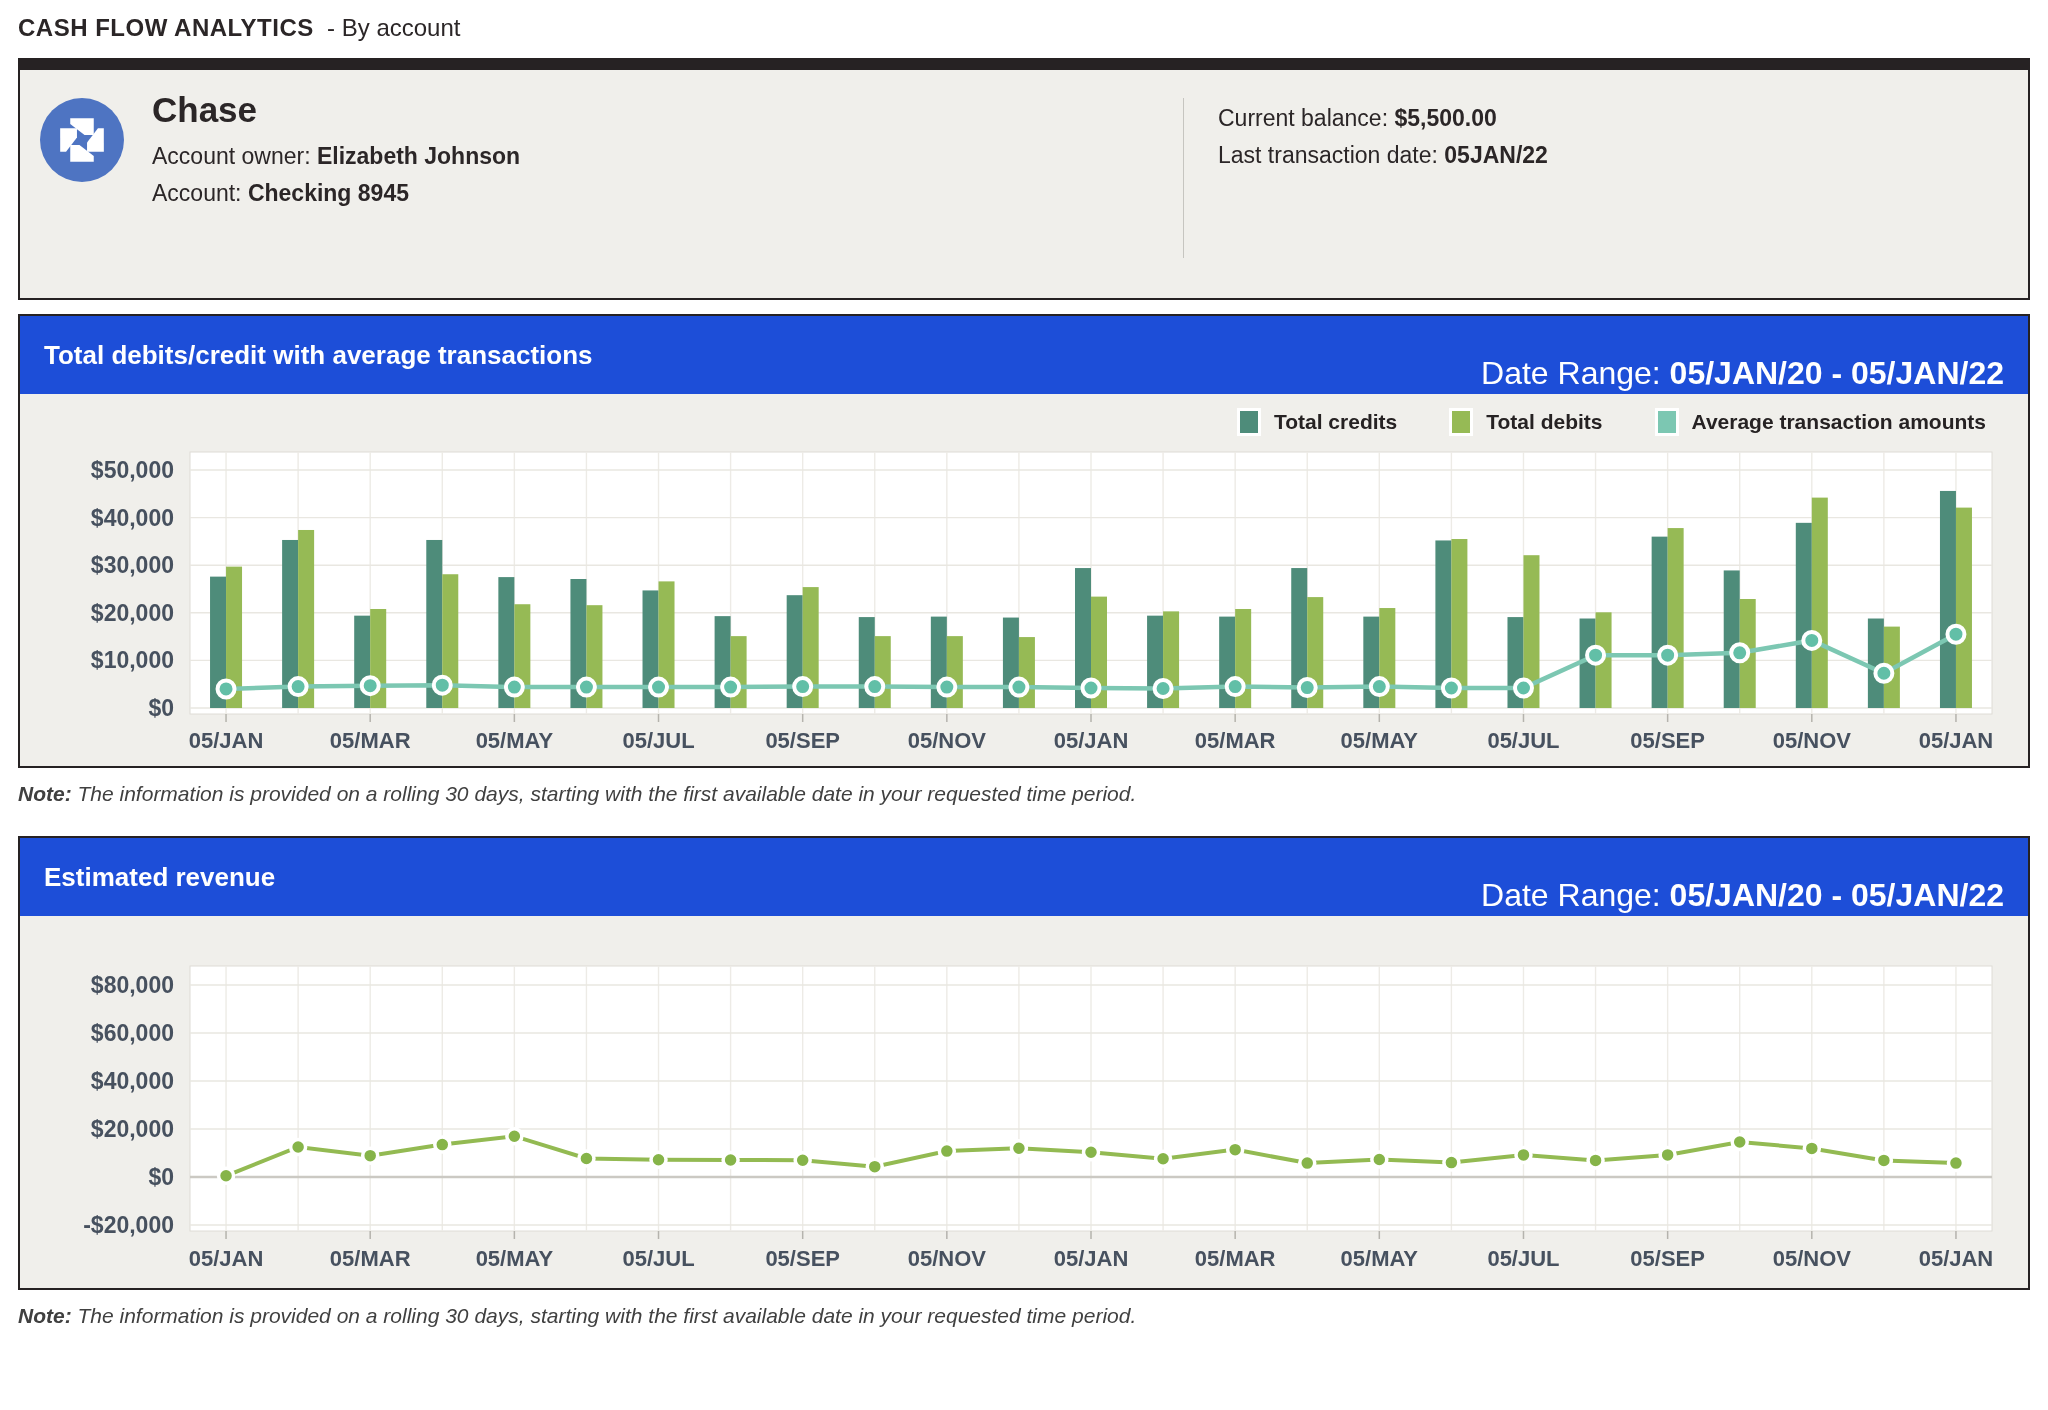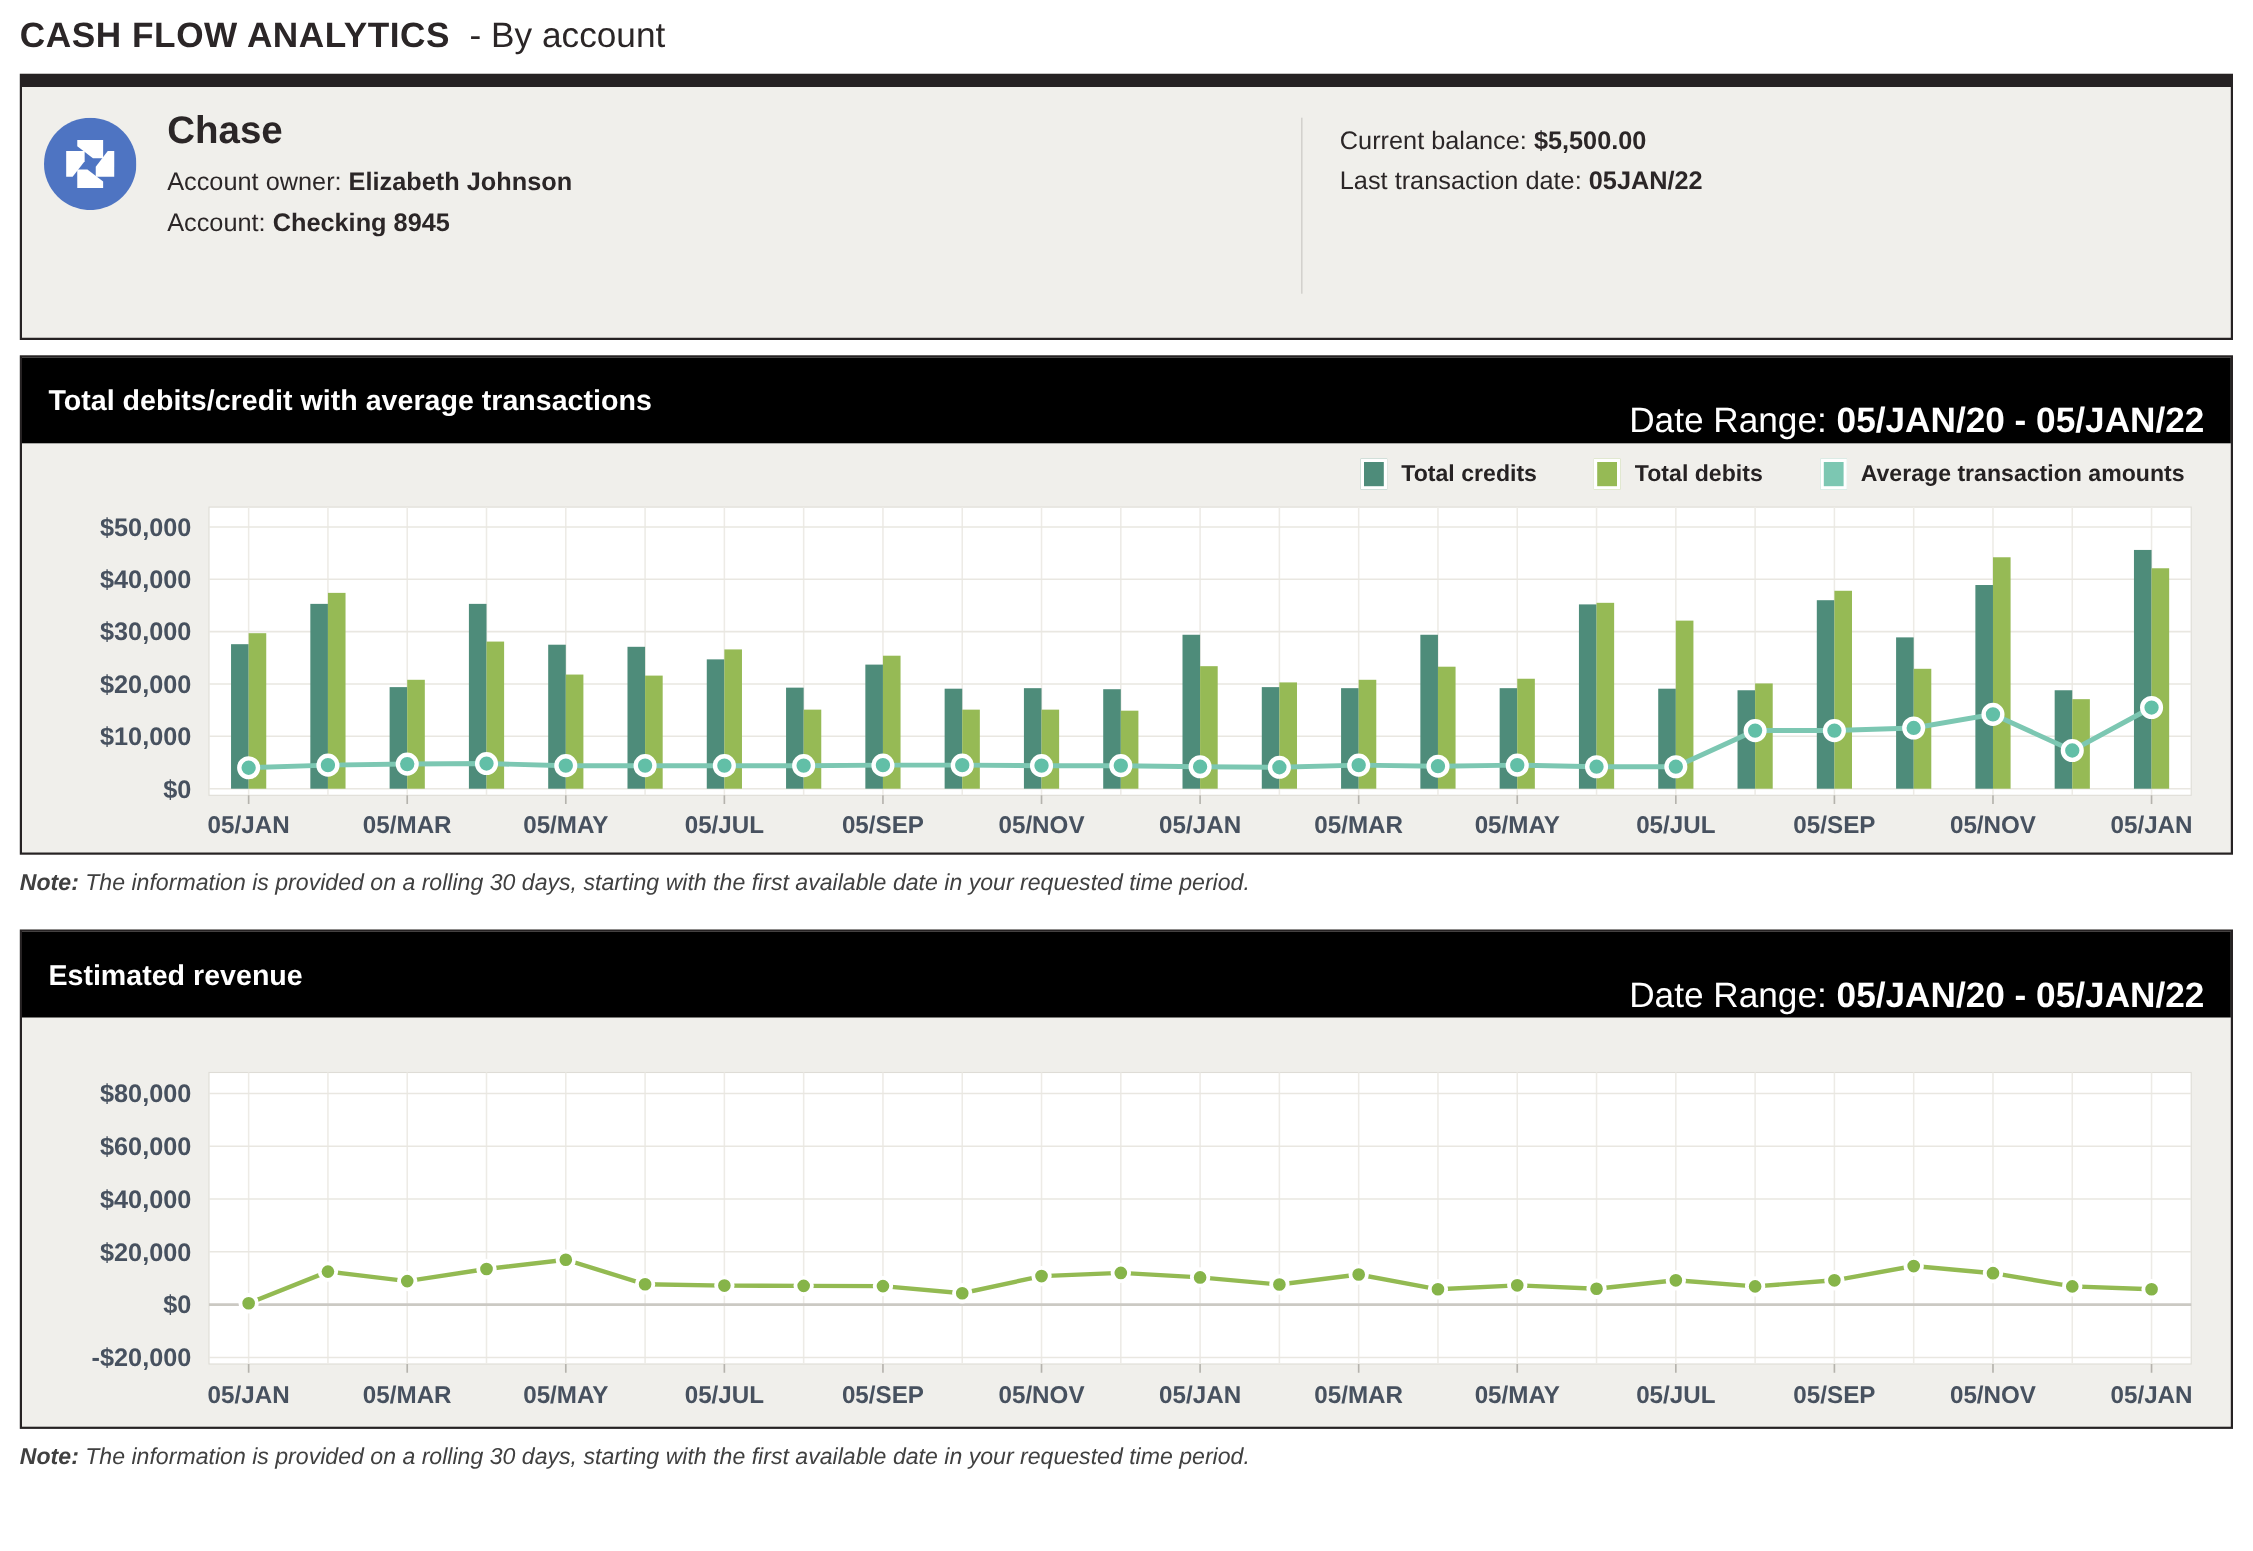--- a/index.html
+++ b/index.html
@@ -1,41 +1,41 @@
 <!DOCTYPE html>
 <html><head>
 <meta charset="utf-8">
 <style>
   * { margin:0; padding:0; box-sizing:border-box; }
   html,body { width:2048px; height:1410px; background:#ffffff;
     font-family:"Liberation Sans", sans-serif; color:#2b2627; }
   .page { width:2048px; height:1410px; overflow:hidden; }
 
   
-  .page-title { padding:14px 18px 16px 18px; font-size:32px; }
+  .page-title { padding:14px 18px 16px 18px; font-size:24px; }
   .page-title .main { font-weight:bold; letter-spacing:0.5px; }
   .page-title .sub  { font-weight:normal; }
 
   
   .account-card { margin:0 18px; background:#f0efeb;
     border:2px solid #262223; border-top:12px solid #262223;
     height:242px; display:flex; align-items:stretch; }
   .account-left { display:flex; padding:20px 0 0 20px; flex:0 0 1163px; }
   .logo-wrap { width:84px; height:84px; flex:0 0 84px; margin-top:8px; }
   .account-info { padding-left:28px; }
   .bank-name { font-size:35px; font-weight:bold; margin-bottom:8px; }
   .acct-line { font-size:23px; line-height:1.6; }
   .acct-line b { font-weight:bold; }
   .v-divider { width:1px; background:#c6c5c0; margin:28px 0 40px 0; }
   .account-right { padding:30px 0 0 34px; }
   .account-right .acct-line { line-height:1.6; }
 
   
   .chart-card { margin:0 18px; background:#f0efeb; border:2px solid #262223; }
-  .chart-header { background:#000000; color:#fff; height:78px;
+  .chart-header { background:#1d4ed8; color:#fff; height:78px;
     display:flex; align-items:center; justify-content:space-between;
     padding:0 24px 0 24px; }
   .chart-header .c-title { font-size:26px; font-weight:bold; }
   .chart-header .c-range { font-size:32px; font-weight:normal;margin-top:36px; }
   .chart-header .c-range b { font-weight:bold; }
 
   .legend-row { display:flex; justify-content:flex-end; align-items:center;
     gap:52px; margin:10px 42px 4px 0; height:36px; }
   .legend-item { display:flex; align-items:center; }
   .legend-swatch { width:24px; height:28px; border:3px solid #ffffff;

